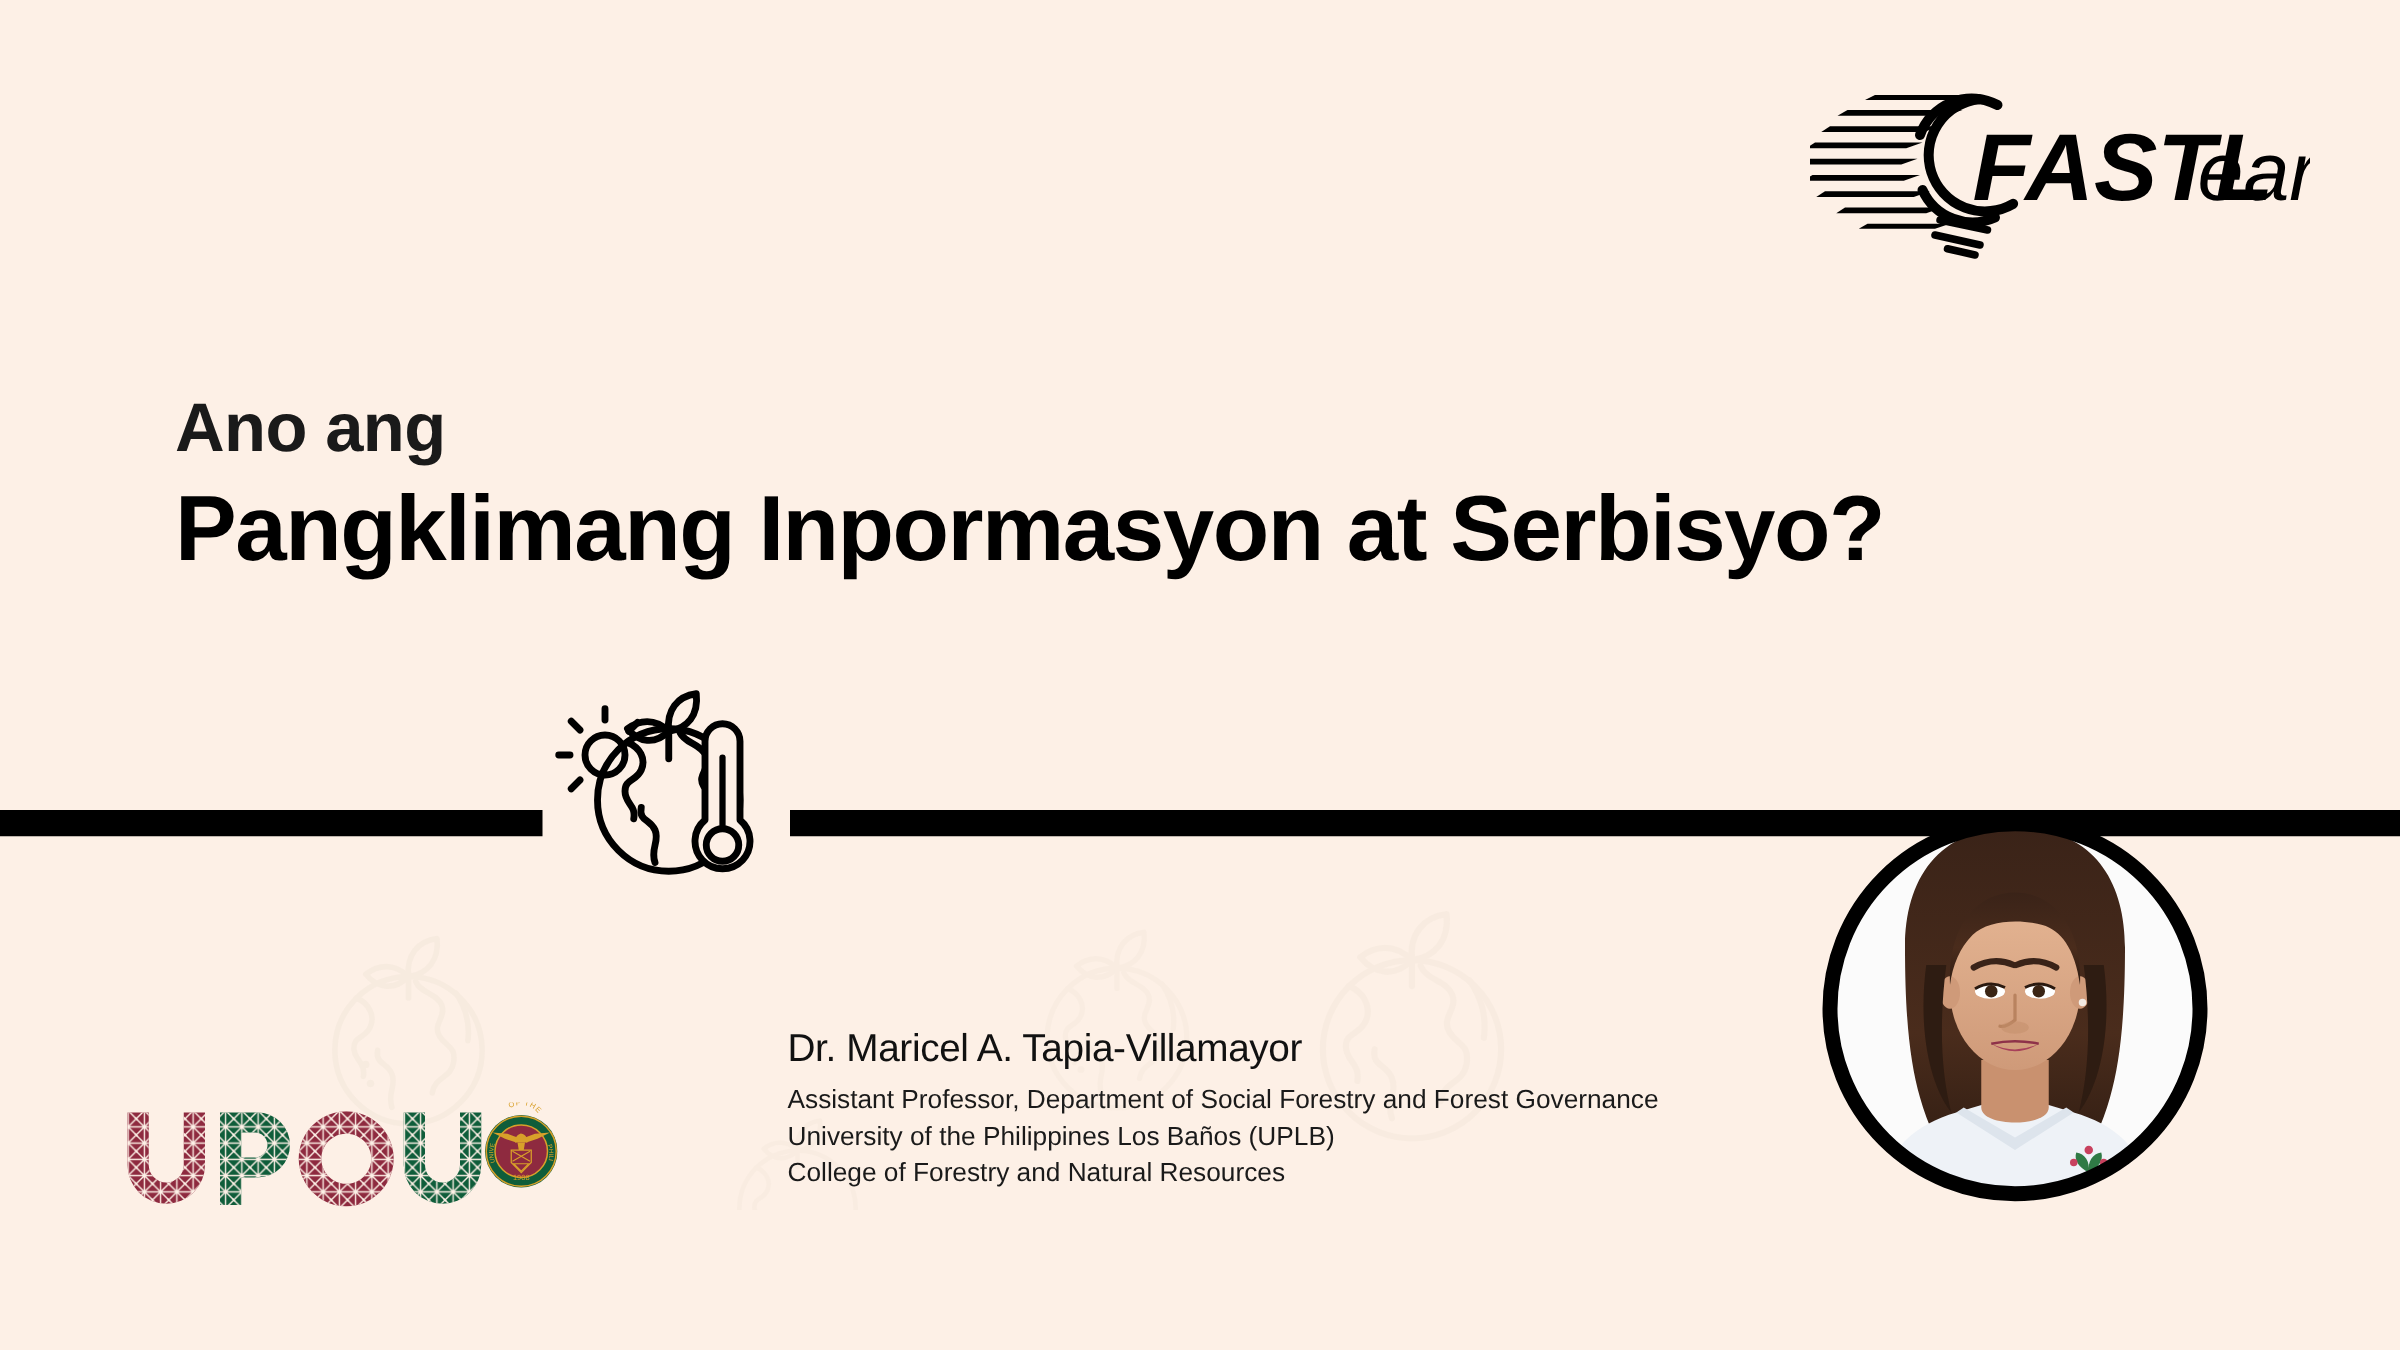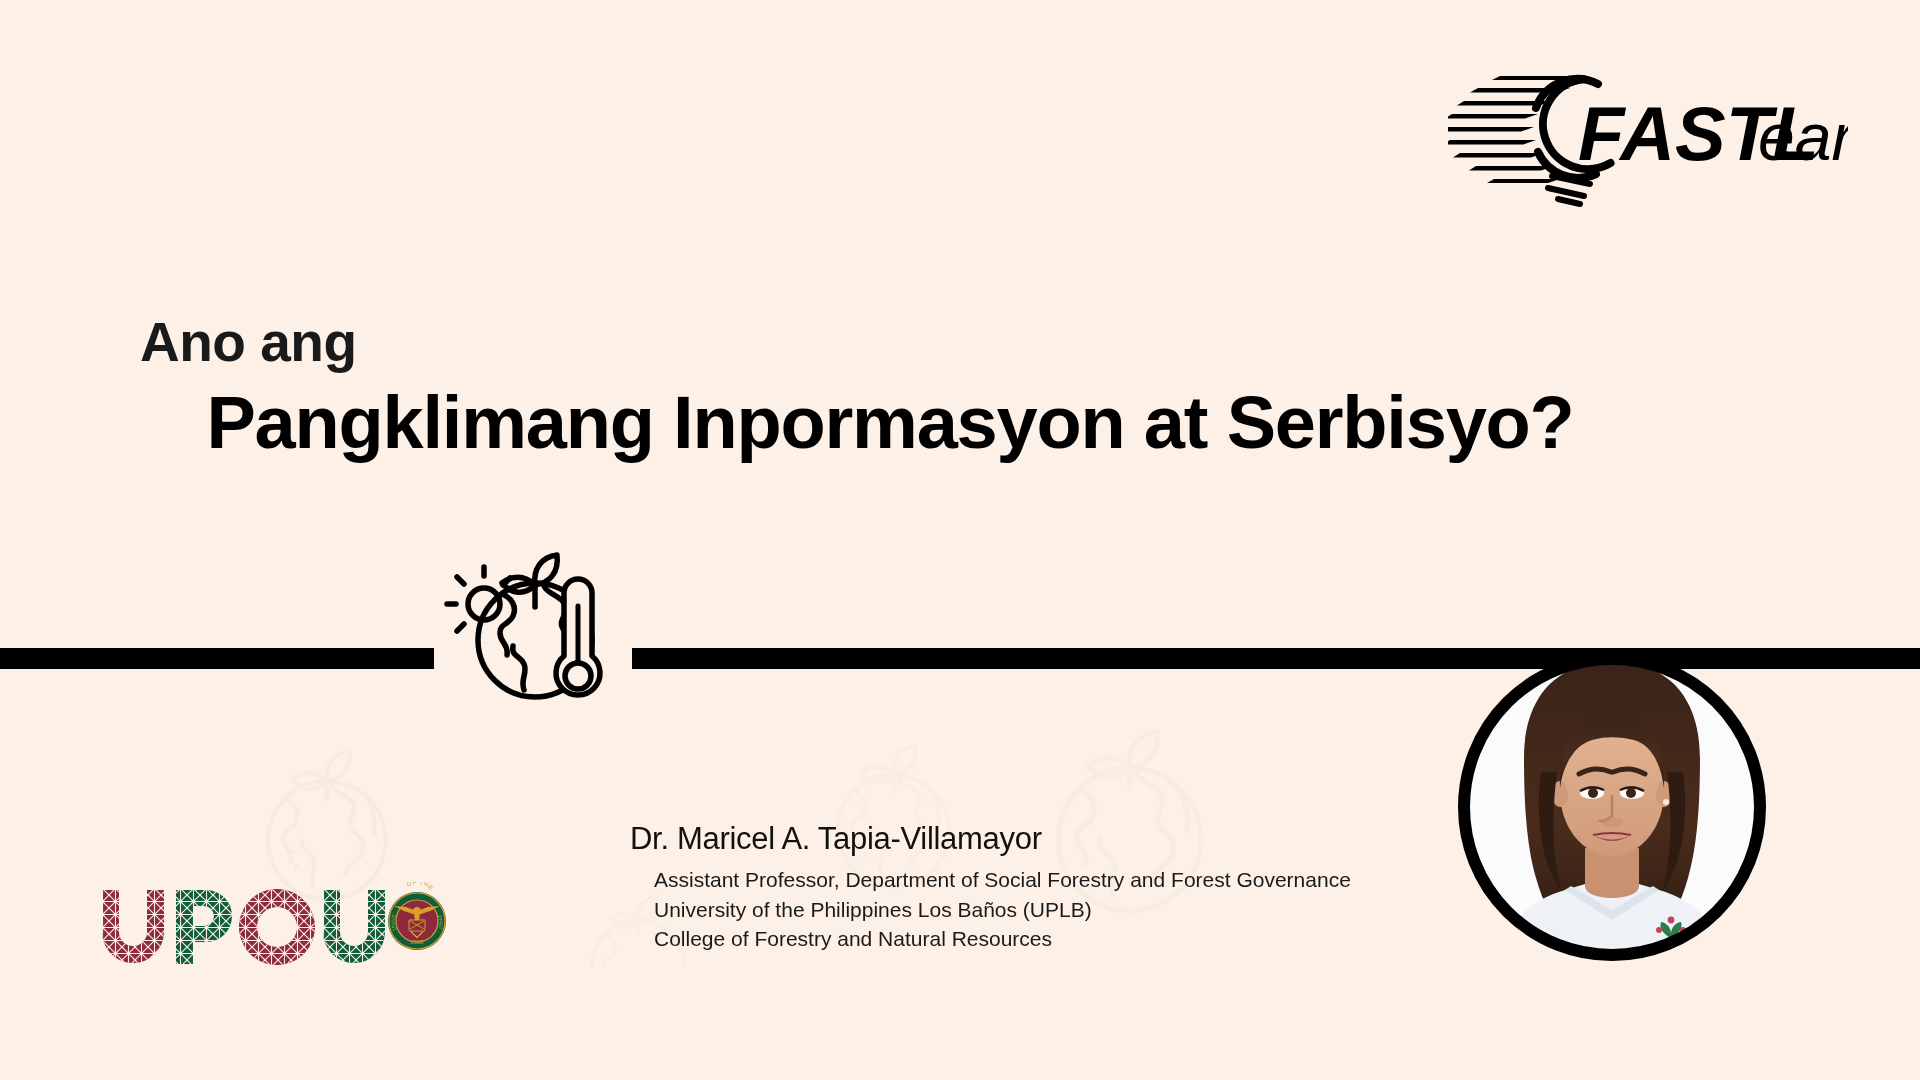--- a/index.html
+++ b/index.html
@@ -47,21 +47,20 @@
     line-height:1.0;
     margin-bottom:14px;
   }
   #title-main {
     font-size:74px;
     font-weight:700;
     color:#000;
     letter-spacing:-1.2px;
     line-height:1.05;
     white-space:nowrap;
-    text-align:center;
   }
 
   
   #divider-left {
     position:absolute;
     left:0px; top:648px;
     width:434px; height:21px;
     background:#000;
   }
   #divider-right {
@@ -91,21 +90,20 @@
     line-height:1.25;
     margin-bottom:6px;
     white-space:nowrap;
   }
   .speaker-line {
     font-size:21px;
     font-weight:400;
     color:#1a1a1a;
     line-height:1.42;
     white-space:nowrap;
-    margin-left:24px;
   }
 
   
   #upou-logo {
     position:absolute;
     left:96px; top:882px;
     width:350px; height:110px;
   }
   #upou-logo svg { display:block; width:100%; height:100%; }
 

